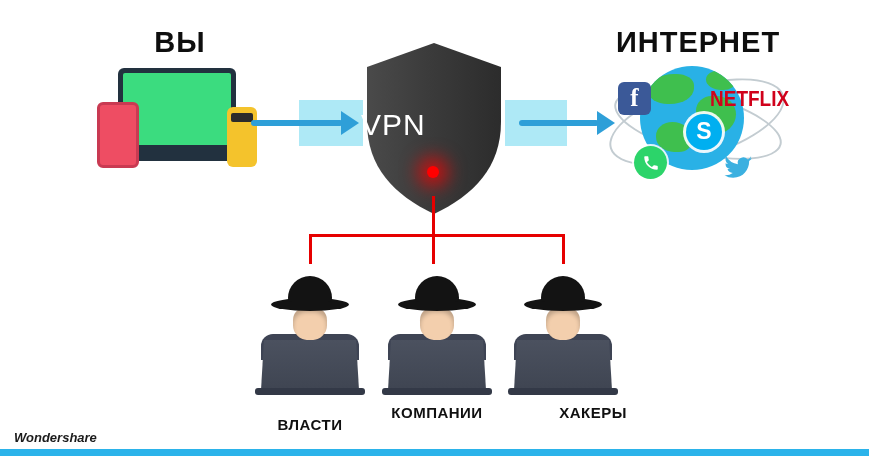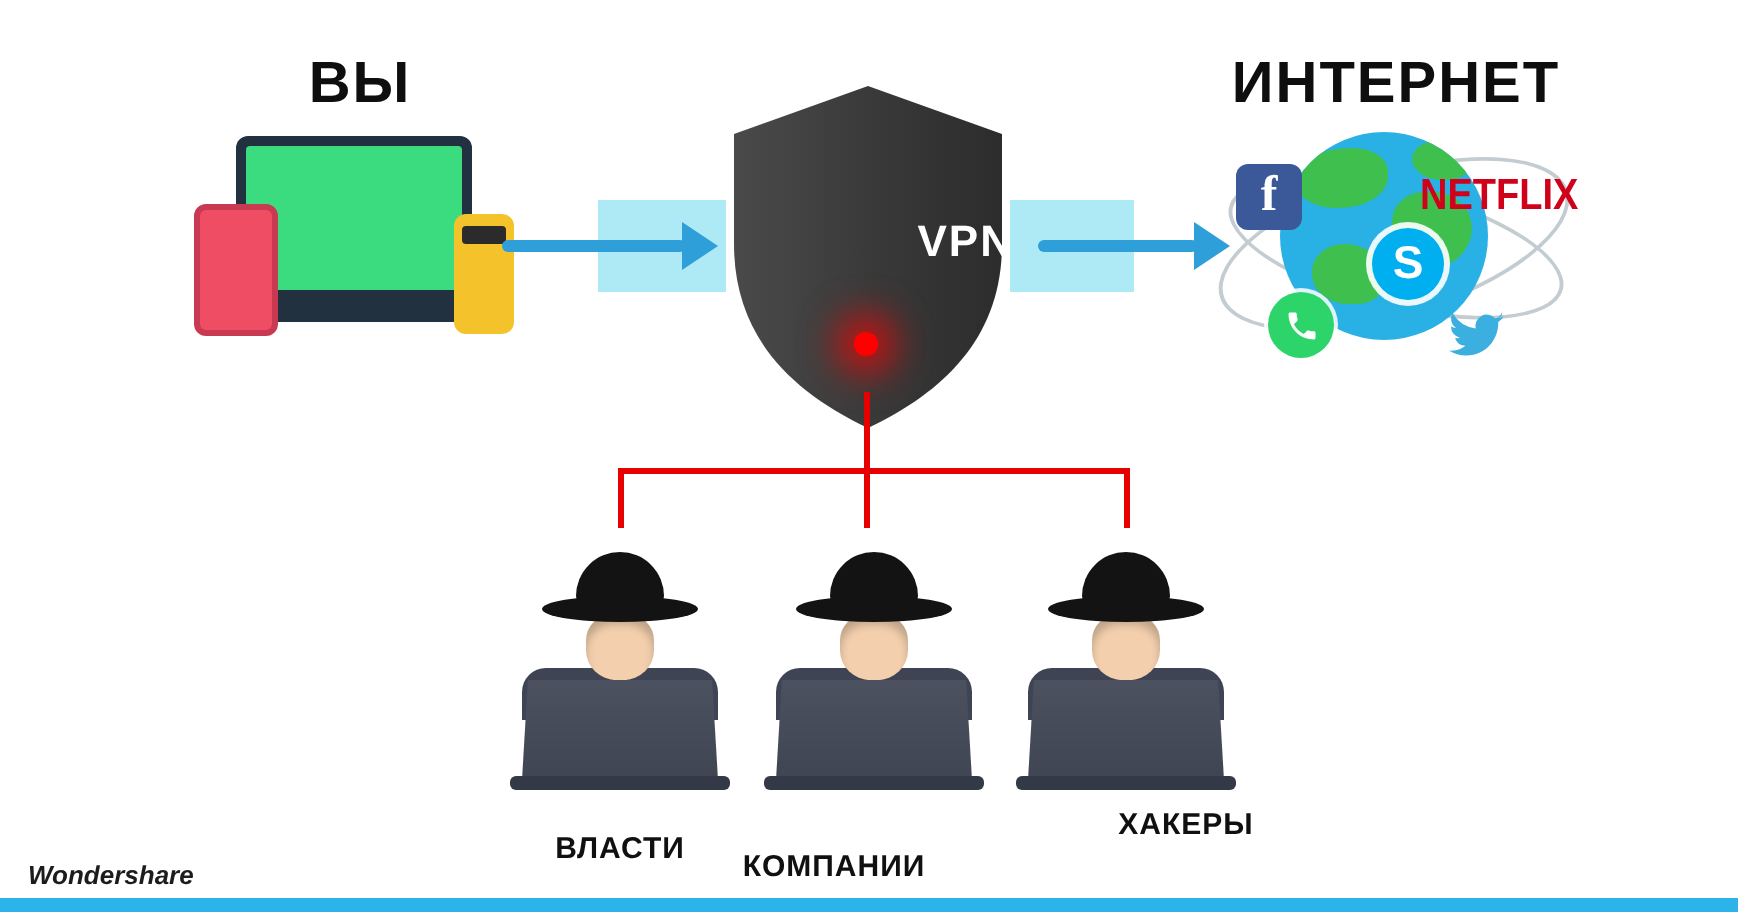--- a/index.html
+++ b/index.html
@@ -25,21 +25,21 @@
   #band-right { left:505px; top:100px; width:62px; height:46px; }
   .arrow-line { background:#2e9fd8; height:6px; border-radius:3px; }
   #arrow-line-left { left:251px; top:120px; width:92px; }
   #arrow-line-right { left:519px; top:120px; width:80px; }
   .arrow-head { width:0; height:0; border-top:12px solid transparent; border-bottom:12px solid transparent; border-left:18px solid #2e9fd8; }
   #arrow-head-left { left:341px; top:111px; }
   #arrow-head-right { left:597px; top:111px; }
 
   
   #shield-svg { left:361px; top:40px; }
-  #vpn-label { left:361px; top:108px; width:146px; text-align:right; font-size:22px; font-weight:bold; color:#fff; letter-spacing:1px; }
+  #vpn-label { left:361px; top:108px; width:146px; text-align:left; font-size:30px; font-weight:normal; color:#fff; letter-spacing:1px; }
   #red-glow { left:427px; top:166px; width:12px; height:12px; background:#ff0000; border-radius:50%;
               box-shadow:0 0 18px 9px rgba(255,0,0,.7); }
 
   
   .redline { background:#e60000; }
   #rv-mid { left:432px; top:196px; width:3px; height:68px; }
   #rh { left:309px; top:234px; width:256px; height:3px; }
   #rv-left { left:309px; top:234px; width:3px; height:30px; }
   #rv-right { left:562px; top:234px; width:3px; height:30px; }
 
@@ -75,21 +75,21 @@
   .face { left:48px; top:31px; width:34px; height:33px; background:#f3cfad; border-radius:40% 40% 45% 45%;
           box-shadow:inset 0 5px 4px rgba(0,0,0,.22); }
   .shoulders { left:16px; top:58px; width:98px; height:26px; background:#3e4454; border-radius:12px 12px 0 0; }
   .collar { left:57px; top:58px; width:16px; height:10px; background:#ededed; clip-path:polygon(0 0,100% 0,50% 100%); }
   .lap { left:16px; top:64px; width:98px; height:50px; background:linear-gradient(#4b515f,#3f4552);
          clip-path:polygon(3% 0,97% 0,100% 100%,0 100%); }
   .lap-base { left:10px; top:112px; width:110px; height:7px; background:#333947; border-radius:3px; }
 
   .threat-label { top:404px; width:130px; text-align:center; font-weight:bold; font-size:15px;
     letter-spacing:.5px; color:#101010; }
-  #threat-label-1 { left:245px;margin-top:12px; } #threat-label-2 { left:352px;margin-top:21px; } #threat-label-3 { left:528px; }
+  #threat-label-1 { left:245px;margin-top:12px; } #threat-label-2 { left:372px; } #threat-label-3 { left:528px; }
 
   #watermark { left:14px; top:430px; font-style:italic; font-weight:bold; font-size:13px; color:#1c1c1c; }
   #bottom-bar { left:0; bottom:0; width:869px; height:7px; background:#2bb3ea; }
 </style>
 </head>
 <body>
 
 <div class="canvas">
 
   <div class="abs title" id="you-title">ВЫ</div>

